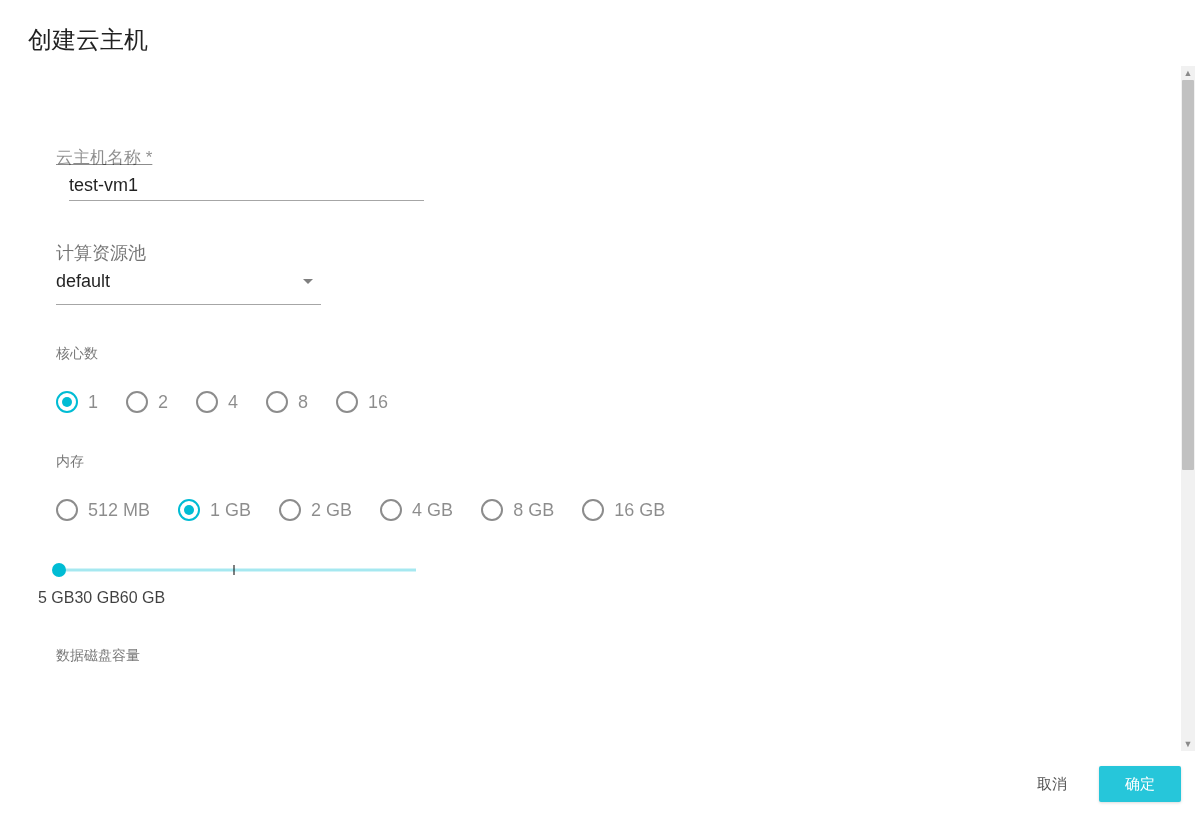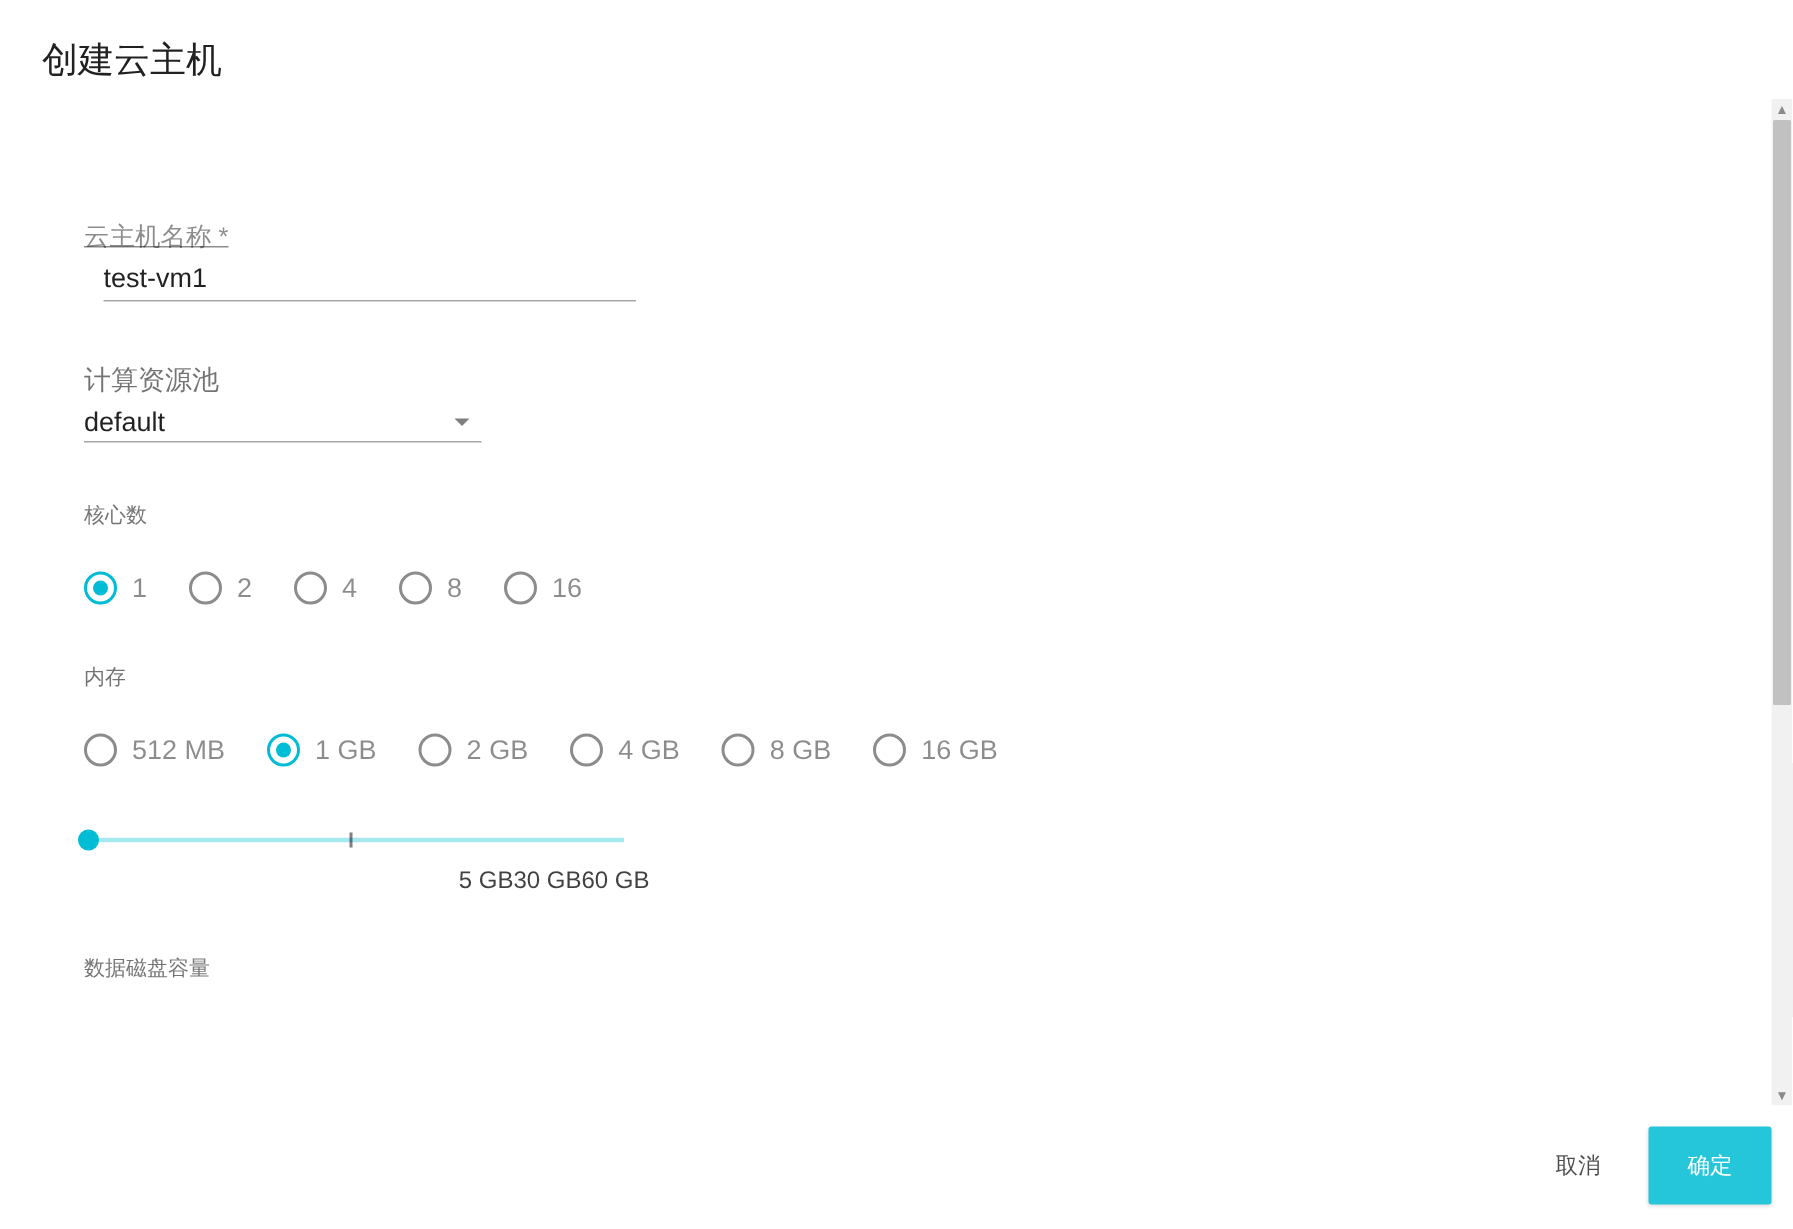--- a/index.html
+++ b/index.html
@@ -94,21 +94,21 @@
       color: rgba(0,0,0,0.55);
       margin-bottom: 28px;
     }
 
     .select-wrap {
       width: 265px;
       border-bottom: 1px solid rgba(0,0,0,0.35);
       display: flex;
       align-items: center;
       justify-content: space-between;
-      padding-bottom: 2px;
+      padding-bottom: 12px;
       cursor: pointer;
     }
     .select-value {
       font-size: 18px;
       color: rgba(0,0,0,0.87);
     }
     .dropdown-arrow {
       width: 0; height: 0;
       border-left: 5px solid transparent;
       border-right: 5px solid transparent;
@@ -186,21 +186,21 @@
       position: absolute;
       top: 50%;
       transform: translate(-50%, -50%);
       width: 14px;
       height: 14px;
       border-radius: 50%;
       background: #00bcd4;
     }
     .slider-labels {
       display: flex;
-      justify-content: flex-end;
+      justify-content: flex-start;
       width: 395px;
       margin-left: -18px;
       font-size: 16px;
       color: rgba(0,0,0,0.75);
     }
 
     .dialog-actions {
       flex: 0 0 auto;
       display: flex;
       justify-content: flex-end;
@@ -217,21 +217,21 @@
       padding: 0 10px;
       height: 38px;
     }
     .btn-cancel {
       color: rgba(0,0,0,0.7);
     }
     .btn-confirm {
       background: #26c6da;
       color: #fff;
       padding: 0 26px;
-      height: 52px;
+      height: 36px;
       border-radius: 2px;
       box-shadow: 0 1px 3px rgba(0,0,0,0.15);
     }
   </style>
 </head>
 <body>
 
 <div class="dialog">
   <div class="dialog-title">创建云主机</div>
 

